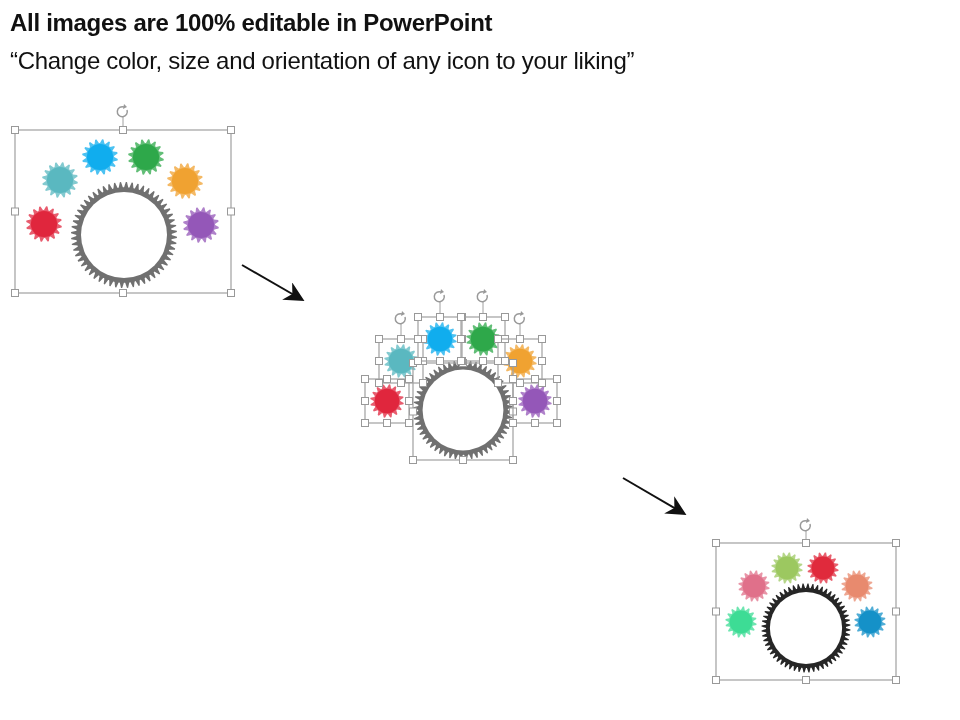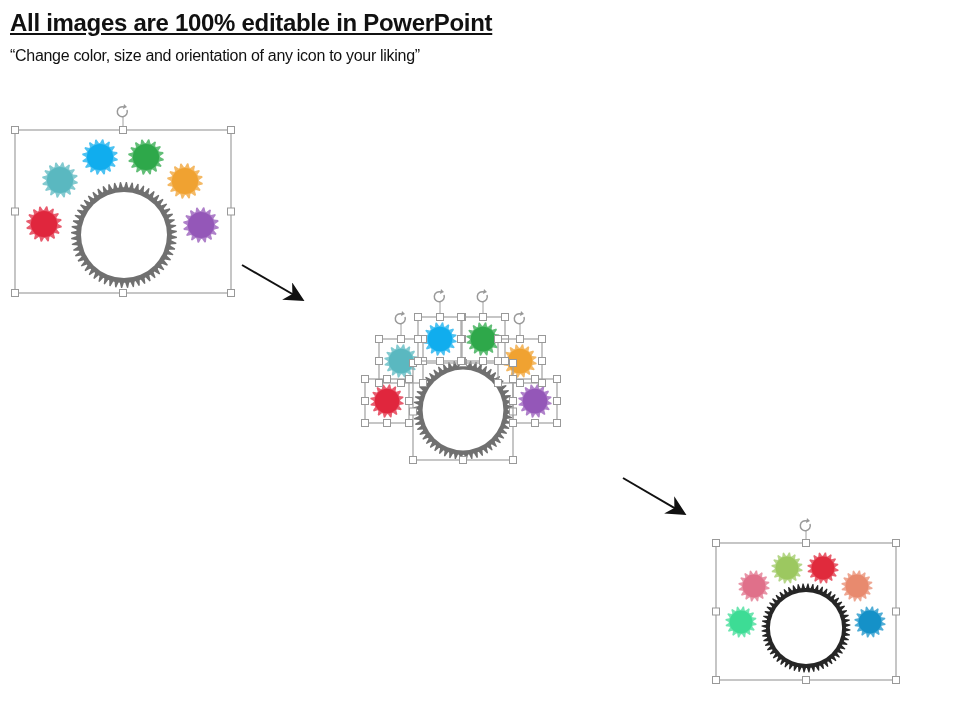--- a/index.html
+++ b/index.html
@@ -1,18 +1,18 @@
 <!DOCTYPE html>
 <html><head>
 <meta charset="utf-8">
 <style>
   html,body{margin:0;padding:0;background:#ffffff;}
   body{width:960px;height:720px;position:relative;overflow:hidden;font-family:"Liberation Sans",sans-serif;}
-  .title{position:absolute;left:10px;top:9px;font-size:24px;font-weight:bold;color:#111;letter-spacing:-0.3px;text-decoration:underline;}
-  .subtitle{position:absolute;left:10px;top:47px;font-size:16px;color:#111;letter-spacing:-0.3px;}
+  .title{position:absolute;left:10px;top:9px;font-size:24px;font-weight:bold;color:#111;letter-spacing:-0.3px;}
+  .subtitle{position:absolute;left:10px;top:47px;font-size:24px;color:#111;letter-spacing:-0.3px;}
   svg.stage{position:absolute;left:0;top:0;}
 </style>
 </head>
 <body>
 
 <div class="title">All images are 100% editable in PowerPoint</div>
 <div class="subtitle">“Change color, size and orientation of any icon to your liking”</div>
 
 <svg class="stage" width="960" height="720" viewBox="0 0 960 720">
   <defs>

